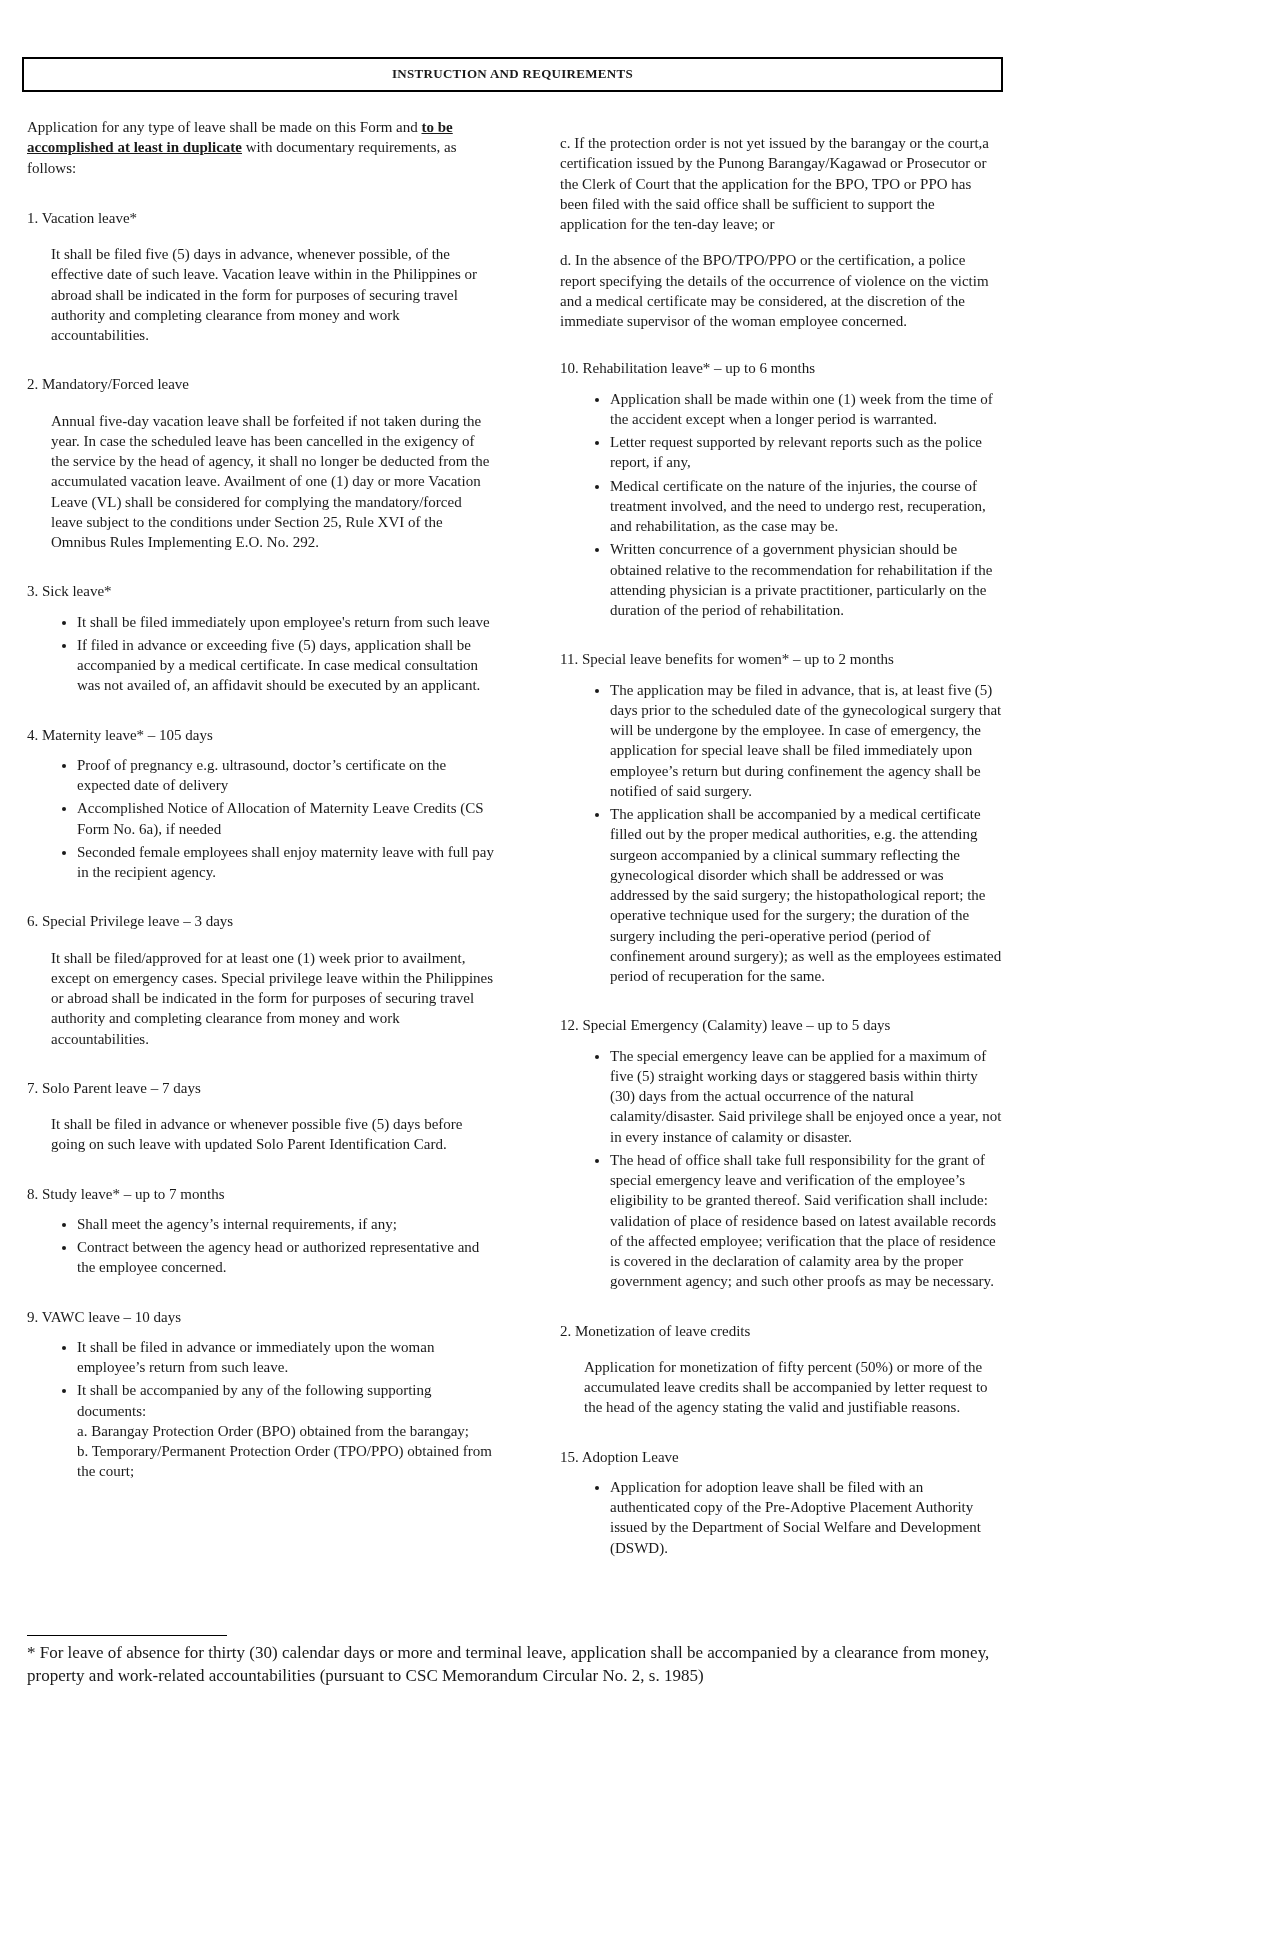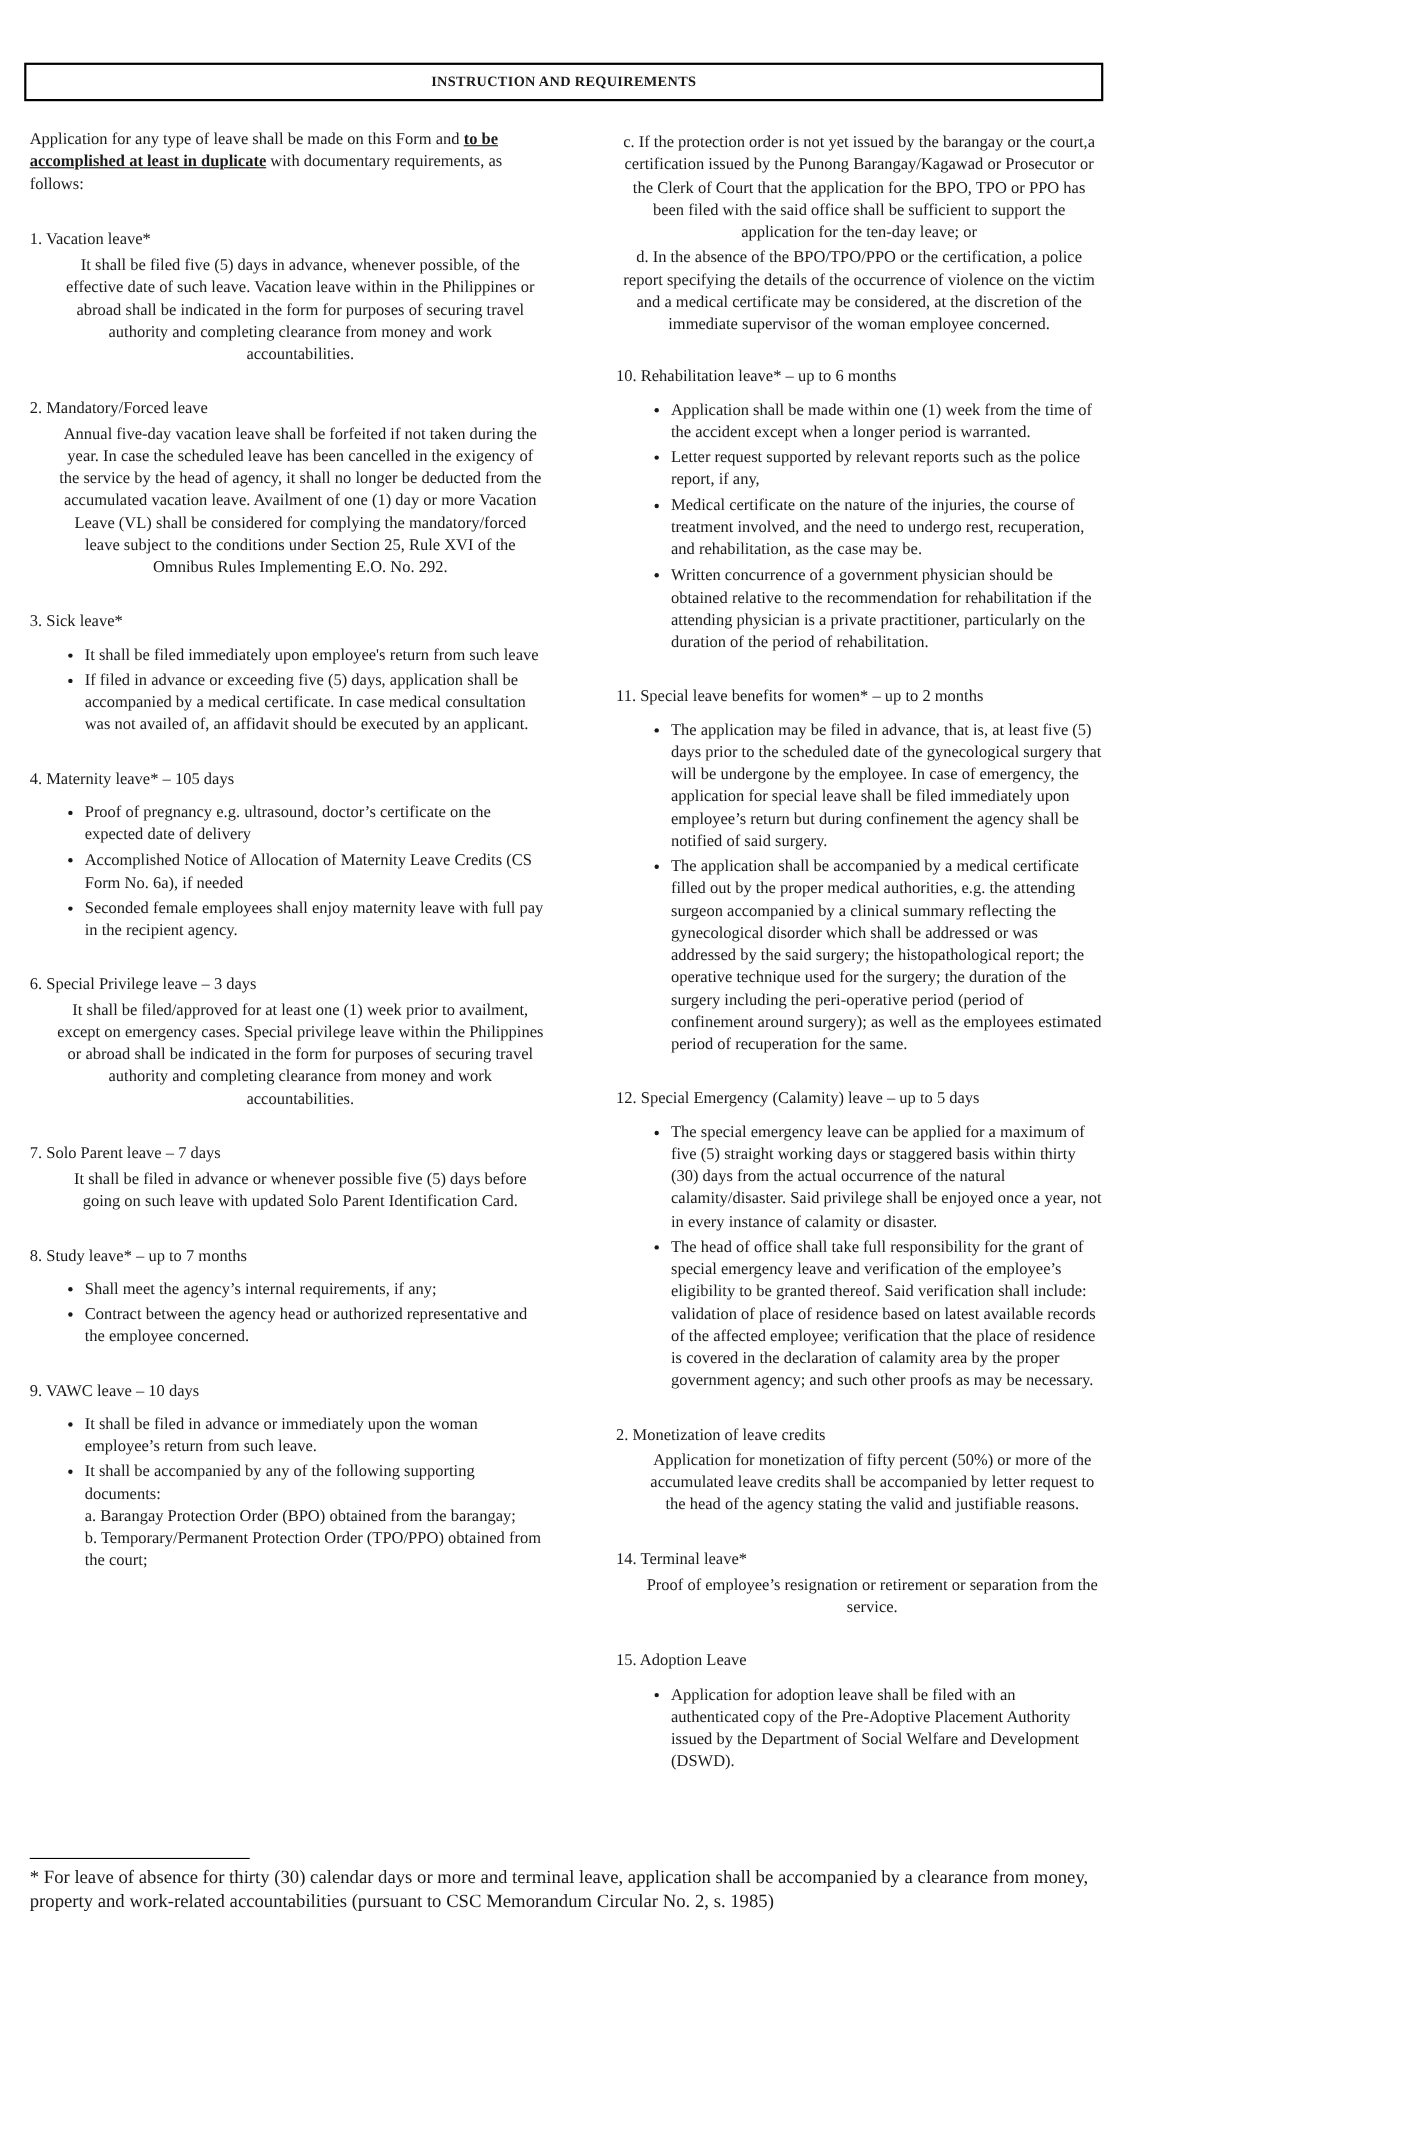--- a/index.html
+++ b/index.html
@@ -49,23 +49,22 @@
     text-decoration: underline;
   }
   .sec { margin: 0 0 29px 0; }
   .sec.continuation { margin-bottom: 27px; }
   .sec-h {
     margin: 0;
     font-size: 15px;
     font-weight: normal;
   }
   .sec-p {
-    margin: 3px 0 0 24px;
+    margin: 16px 0 0 24px;
     white-space: pre-wrap;
-    text-align: center;
   }
   .sec.continuation .sec-p {
     margin-left: 0;
   }
   .sec-ul {
     margin: 10px 0 0 0;
     padding: 0 0 0 50px;
   }
   .sec-li {
     margin: 0 0 3px 0;
@@ -181,24 +180,20 @@
             <ul class="sec-ul">
               <li class="sec-li">The special emergency leave can be applied for a maximum of five (5) straight working days or staggered basis within thirty (30) days from the actual occurrence of the natural calamity/disaster. Said privilege shall be enjoyed once a year, not in every instance of calamity or disaster.</li>
               <li class="sec-li">The head of office shall take full responsibility for the grant of special emergency leave and verification of the employee’s eligibility to be granted thereof. Said verification shall include: validation of place of residence based on latest available records of the affected employee; verification that the place of residence is covered in the declaration of calamity area by the proper government agency; and such other proofs as may be necessary.</li>
             </ul>
           </section>
           <section class="sec">
             <h3 class="sec-h">2. Monetization of leave credits</h3>
             <p class="sec-p">Application for monetization of fifty percent (50%) or more of the accumulated leave credits shall be accompanied by letter request to the head of the agency stating the valid and justifiable reasons.</p>
           </section>
           <section class="sec">
-            <h3 class="sec-h">14. Terminal leave*</h3>
-            <p class="sec-p">Proof of employee’s resignation or retirement or separation from the service.</p>
-          </section>
-          <section class="sec">
             <h3 class="sec-h">15. Adoption Leave</h3>
             <ul class="sec-ul">
               <li class="sec-li">Application for adoption leave shall be filed with an authenticated copy of the Pre-Adoptive Placement Authority issued by the Department of Social Welfare and Development (DSWD).</li>
             </ul>
           </section>
         </div>
     </div>
 
   </div>
 

